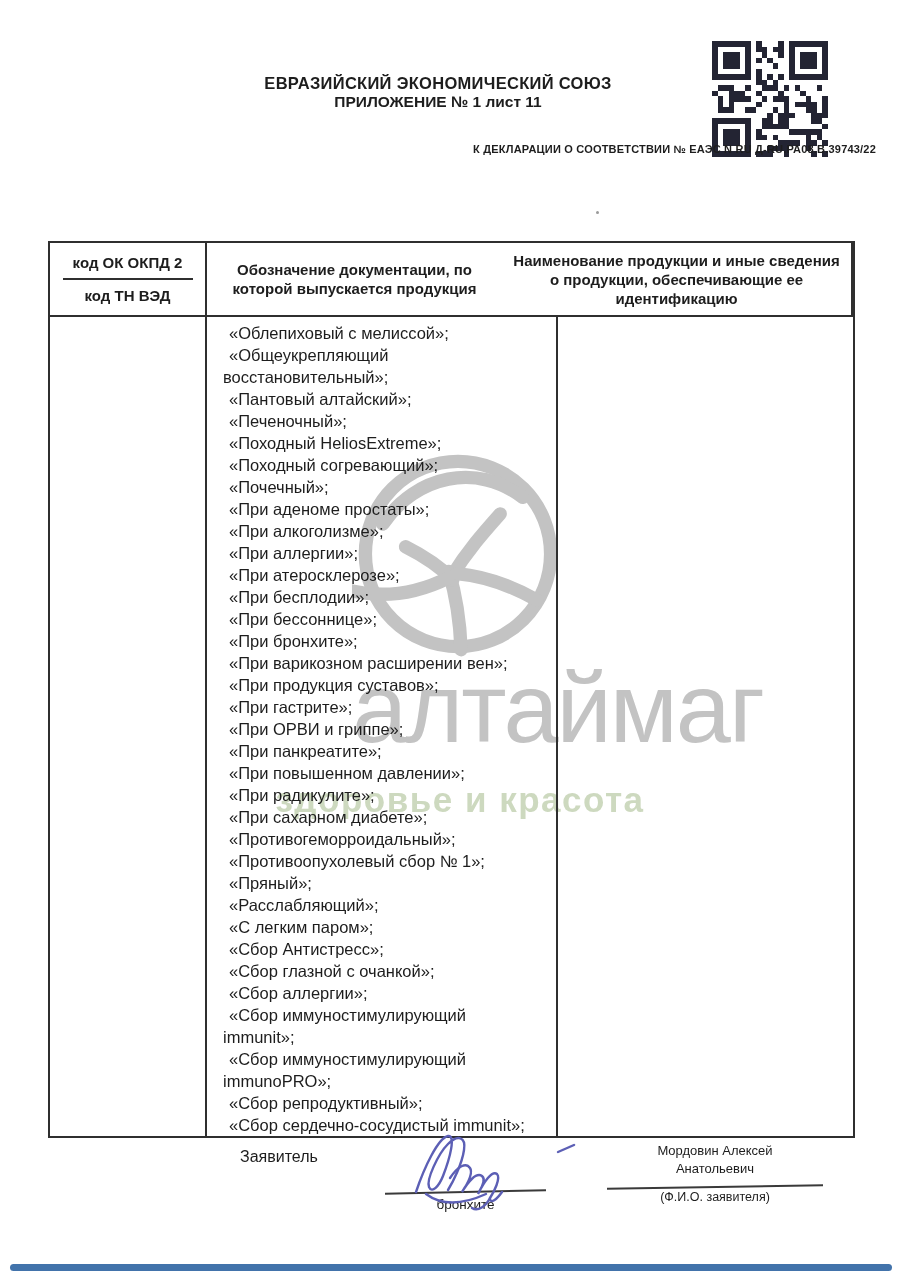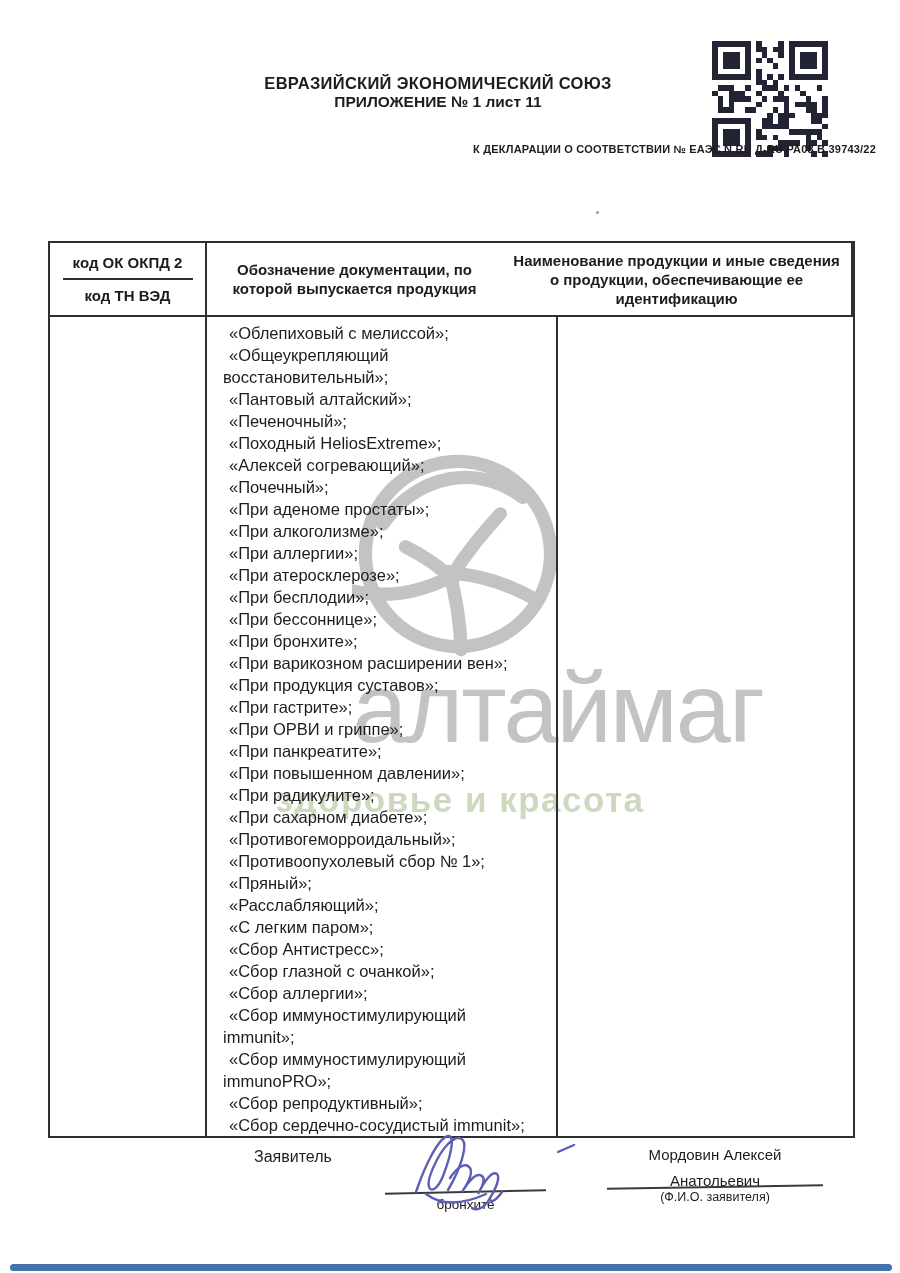--- a/index.html
+++ b/index.html
@@ -41,25 +41,25 @@
   .c2 { width:351px; border-right:2px solid var(--ink); }
   .c3 { flex:1; }
   .thead .cell { display:flex; flex-direction:column; justify-content:center; align-items:center;
                  text-align:center; font-weight:bold; font-size:15px; line-height:19px; padding:5px 6px; }
   .code-sep { width:130px; border-top:2px solid var(--ink); margin:6px auto; }
   .tbody { min-height:792px; align-items:stretch; }
   .tbody .c2 { padding:5px 14px 0 8px; font-size:16.5px; line-height:22px; }
   .product { padding-left:8px; text-indent:6px; }
 
   
-  .applicant-label { position:absolute; left:254px; top:1148px; font-size:16px; z-index:2; }
+  .applicant-label { position:absolute; left:240px; top:1148px; font-size:16px; z-index:2; }
   .sig-svg  { position:absolute; left:398px; top:1126px; z-index:3; }
   .sig-line { position:absolute; left:385px; top:1191px; width:161px; border-top:2px solid #3a3a3a; transform:rotate(-1.3deg); z-index:2; }
   .sig-caption { position:absolute; left:385px; top:1197px; width:161px; text-align:center; font-size:13.5px; z-index:2; }
-  .name-block { position:absolute; left:620px; top:1142px; width:190px; text-align:center; font-size:15px; line-height:26px; z-index:2; }
+  .name-block { position:absolute; left:620px; top:1142px; width:190px; text-align:center; font-size:13px; line-height:18px; z-index:2; }
   .name-line  { position:absolute; left:607px; top:1186px; width:216px; border-top:2px solid #3a3a3a; transform:rotate(-0.9deg); z-index:2; }
   .name-caption { position:absolute; left:607px; top:1190px; width:216px; text-align:center; font-size:12.5px; z-index:2; }
 
   
   .speck { position:absolute; left:596px; top:211px; width:3px; height:3px; background:#9a9a9a; border-radius:50%; }
   .bottom-bar { position:absolute; left:10px; bottom:2px; width:882px; height:7px;
                 background:#4273ab; border-radius:4px; z-index:4; }
 </style>
 </head>
 <body>
@@ -323,21 +323,21 @@
       </div>
     </div>
     <div class="trow tbody">
       <div class="cell c1"></div>
       <div class="cell c2">
           <div class="product">«Облепиховый с мелиссой»;</div>
           <div class="product">«Общеукрепляющий восстановительный»;</div>
           <div class="product">«Пантовый алтайский»;</div>
           <div class="product">«Печеночный»;</div>
           <div class="product">«Походный HeliosExtreme»;</div>
-          <div class="product">«Алексей согревающий»;</div>
+          <div class="product">«Походный согревающий»;</div>
           <div class="product">«Почечный»;</div>
           <div class="product">«При аденоме простаты»;</div>
           <div class="product">«При алкоголизме»;</div>
           <div class="product">«При аллергии»;</div>
           <div class="product">«При атеросклерозе»;</div>
           <div class="product">«При бесплодии»;</div>
           <div class="product">«При бессоннице»;</div>
           <div class="product">«При бронхите»;</div>
           <div class="product">«При варикозном расширении вен»;</div>
           <div class="product">«При продукция суставов»;</div>

